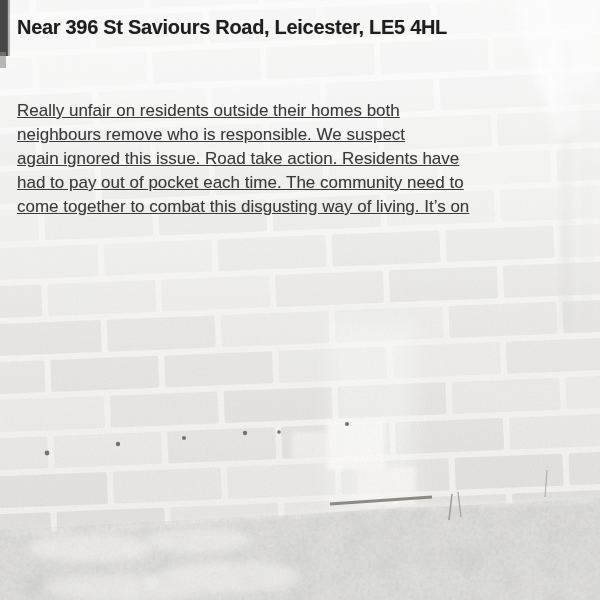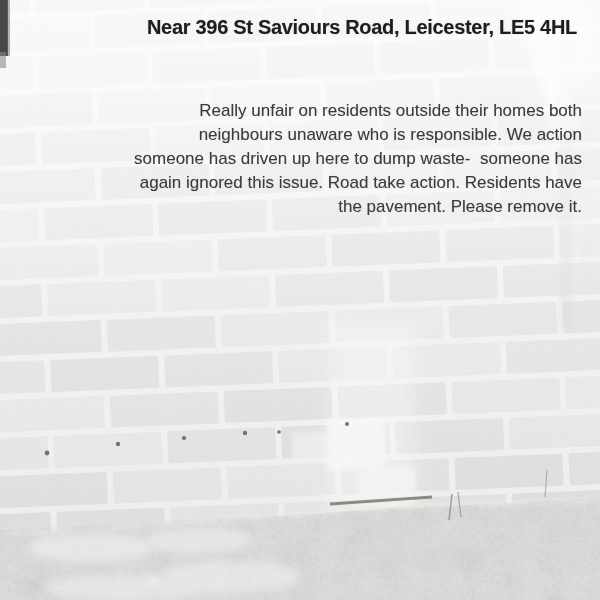--- a/index.html
+++ b/index.html
@@ -1,31 +1,31 @@
 <!DOCTYPE html>
 <html><head>
 <meta charset="utf-8">
 <style>
   html,body{margin:0;padding:0;background:#ffffff;}
   .stage{
     position:relative;width:600px;height:600px;overflow:hidden;
-    font-family:"Liberation Sans",sans-serif;background:#ecebe9;text-align:right;
+    font-family:"Liberation Sans",sans-serif;background:#ecebe9;
   }
   .photo-svg{position:absolute;left:0;top:0;width:600px;height:600px;display:block;}
   .location-title{
     position:absolute;left:17px;top:16px;width:560px;
     font-size:20px;font-weight:bold;letter-spacing:-0.3px;color:#1e1e1e;
     white-space:pre;text-shadow:0 0 1px rgba(30,30,30,.35);
   }
   .description{
     position:absolute;left:17px;top:99px;width:565px;
     font-size:17px;line-height:24px;font-weight:400;color:#3b3b3b;
     text-shadow:0 0 1px rgba(64,64,64,.30);
   }
-  .description .line{white-space:pre;height:24px;}
+  .description .line{white-space:pre;height:24px;text-decoration:underline;}
 </style>
 </head>
 <body>
 
 <div class="stage">
 
   <svg class="photo-svg" width="600" height="600" viewBox="0 0 600 600" aria-hidden="true">
     <defs>
       <linearGradient id="wash" x1="0" y1="0" x2="0" y2="1">
         <stop offset="0" stop-color="#ffffff" stop-opacity="0.80"></stop>
@@ -265,18 +265,18 @@
       <path d="M449,520 L452,494" stroke-width="1.5" opacity="0.7"></path>
       <path d="M461,517 L458,492" stroke-width="1.3" opacity="0.6"></path>
       <path d="M545,497 L547,470" stroke-width="1.2" opacity="0.5"></path>
     </g>
   </svg>
 
   <div class="location-title">Near 396 St Saviours Road, Leicester, LE5 4HL</div>
 
   <div class="description">
     <div class="line">Really unfair on residents outside their homes both</div>
-    <div class="line">neighbours unaware who is responsible. We action</div>
-    <div class="line">someone has driven up here to dump waste-  someone has</div>
+    <div class="line">neighbours remove who is responsible. We suspect</div>
     <div class="line">again ignored this issue. Road take action. Residents have</div>
-    <div class="line">the pavement. Please remove it.</div>
+    <div class="line">had to pay out of pocket each time. The community need to</div>
+    <div class="line">come together to combat this disgusting way of living. It’s on</div>
   </div>
 </div>
 
 </body></html>

